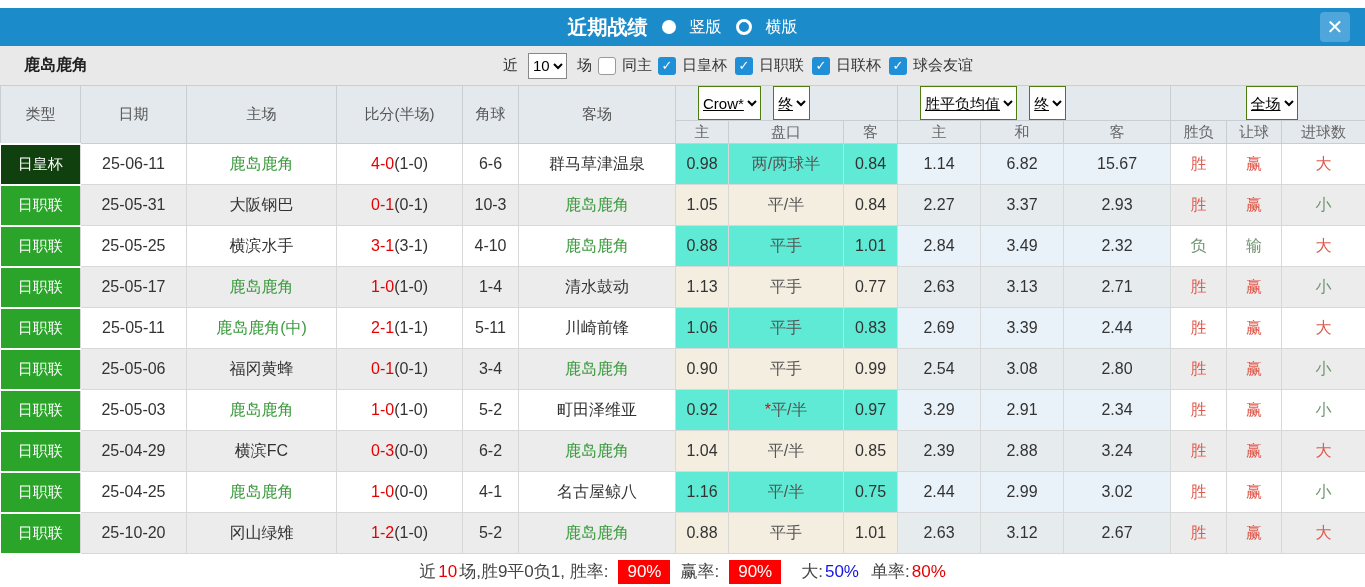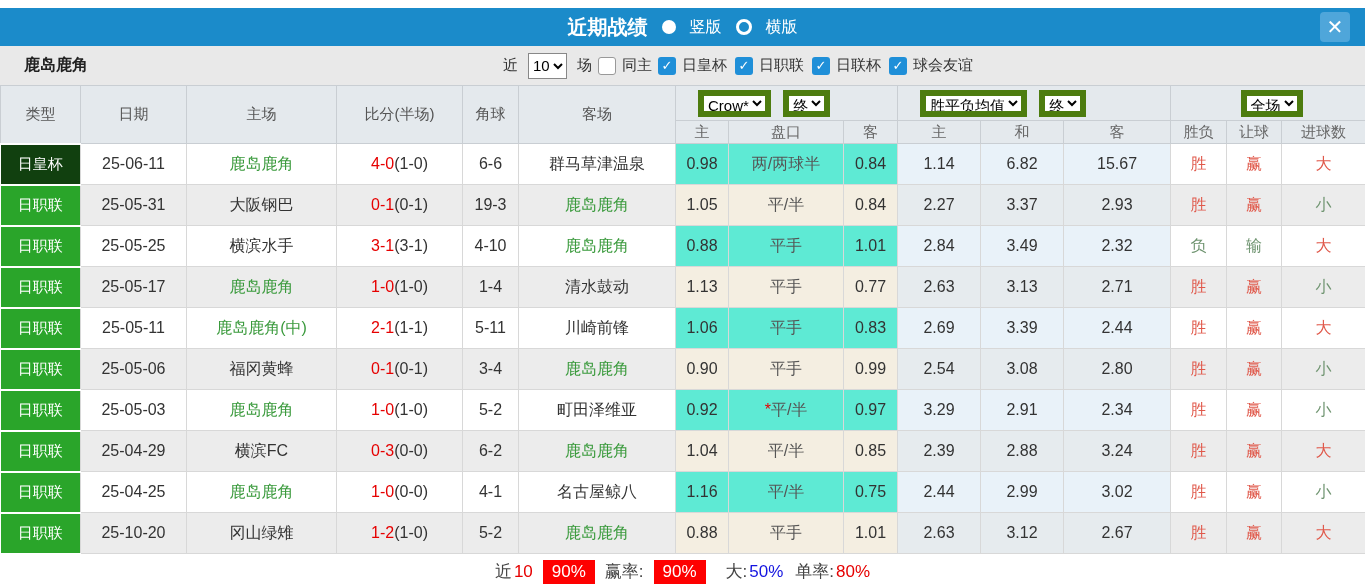--- a/index.html
+++ b/index.html
@@ -32,21 +32,21 @@
 
   
   table { width: 1365px; border-collapse: collapse; table-layout: fixed; }
   th, td { text-align: center; vertical-align: middle; overflow: hidden; white-space: nowrap; }
   thead th { background: #e4e9ed; color: #555; font-weight: normal; font-size: 15px;
     border: 1px solid #c9ced3; }
   .grp-row th { height: 35px; }
   .sub-row th { height: 23px; color: #666; }
   .grp { text-align: left; padding-left: 22px; }
   .grp.center { text-align: center; padding-left: 15px; }
-  .grp select { font-size: 15px; height: 27px; border: 6px solid #4d7c0f; background: #fff; margin-right: 8px; text-decoration: underline; }
+  .grp select { font-size: 15px; height: 34px; border: 1px solid #4d7c0f; background: #fff; margin-right: 8px; text-decoration: underline; }
   .main-th { font-size: 15px; }
 
   tbody td { border: 1px solid #d8d8d8; font-size: 16px; color: #333; height: 41px; }
   tr.odd  { background: #fff; }
   tr.even { background: #ececec; }
   tr.odd  .tc { background: #5eead4; }
   tr.even .tc { background: #f4eee1; }
   tr.odd  .tb { background: #e9f2f9; margin-left: 44px; }
   tr.even .tb { background: #e6ebee; }
   td.type-cell { background: #2aa52a; color: #fff; font-size: 15px;
@@ -168,21 +168,21 @@
     <td class="tb">15.67</td>
     <td class="res-red">胜</td>
     <td class="res-red">赢</td>
     <td class="res-red">大</td>
   </tr>
       <tr class="even">
     <td class="type-cell">日职联</td>
     <td>25-05-31</td>
     <td>大阪钢巴</td>
     <td><span class="ft">0-1</span><span>(0-1)</span></td>
-    <td>19-3</td>
+    <td>10-3</td>
     <td class="g">鹿岛鹿角</td>
     <td class="tc">1.05</td>
     <td class="tc line-cell"><span class="star"></span><span>平/半</span></td>
     <td class="tc">0.84</td>
     <td class="tb">2.27</td>
     <td class="tb">3.37</td>
     <td class="tb">2.93</td>
     <td class="res-red">胜</td>
     <td class="res-red">赢</td>
     <td class="res-green">小</td>
@@ -322,20 +322,21 @@
     <td class="res-red">胜</td>
     <td class="res-red">赢</td>
     <td class="res-red">大</td>
   </tr>
     </tbody>
 </table>
 
 <div class="footer">
   <span>近</span>
   <span class="fred">10</span>
+  <span>场,胜9平0负1, 胜率:</span>
   <span class="fbox">90%</span>
   <span>赢率:</span>
   <span class="fbox">90%</span>
   <span class="fsp">大:</span>
   <span class="fblue">50%</span>
   <span class="fsp">单率:</span>
   <span class="fred">80%</span>
 </div>
 
 </body></html>

